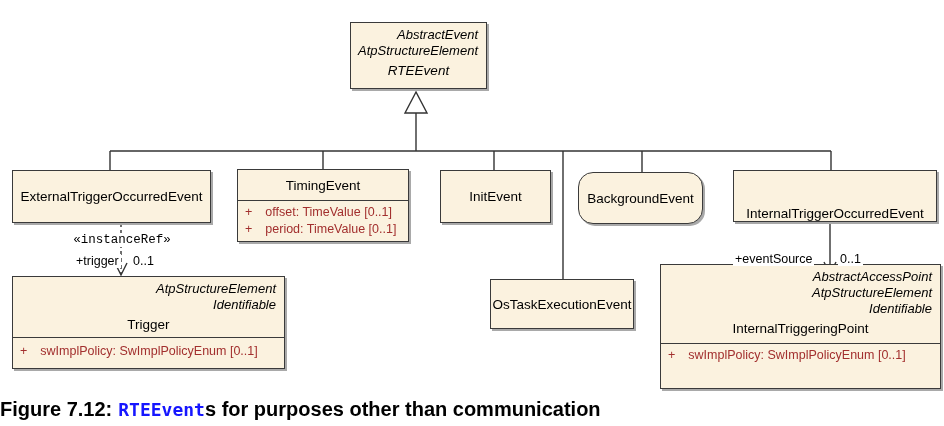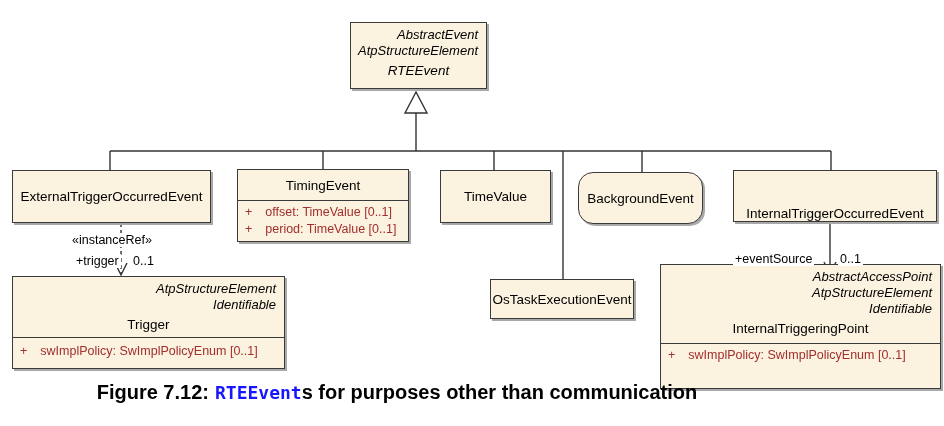--- a/index.html
+++ b/index.html
@@ -85,23 +85,23 @@
     position: absolute;
     font-size: 12.5px;
     line-height: 14px;
     color: #000;
     background: #ffffff;
     white-space: nowrap;
     padding: 0 2px;
   }
   .caption {
     position: absolute;
-    left: 0; top: 369px;
+    left: 0; top: 386px;
     width: 794px;
-    text-align: center;
+    text-align: left;
     font-weight: bold;
     font-size: 20px;
     color: #000;
   }
   .caption .prefix { margin-right: 6px; }
   .caption .code {
     font-family: "DejaVu Sans Mono", monospace;
     font-weight: bold;
     font-size: 18px;
     color: var(--caption-code-color, #1616ff);
@@ -155,32 +155,32 @@
         <span>offset: TimeValue [0..1]</span>
       </div>
       <div class="attr-row">
         <span>+</span>
         <span>period: TimeValue [0..1]</span>
       </div>
     </div>
   </div>
 
   <div class="uml-class single-name" style="left:440px; top:158px; width:111px; height:53px;">
-    <span>TimeValue</span>
+    <span>InitEvent</span>
   </div>
 
   <div class="uml-class single-name" style="left:578px; top:160px; width:125px; height:52px;border-radius:15px;">
     <span>BackgroundEvent</span>
   </div>
 
   <div class="uml-class single-name" style="left:733px; top:158px; width:204px; height:52px;align-items:flex-end;">
     <span>InternalTriggerOccurredEvent</span>
   </div>
 
-  <div class="uml-class single-name" style="left:490px; top:267px; width:144px; height:40px;">
+  <div class="uml-class single-name" style="left:490px; top:267px; width:144px; height:50px;">
     <span>OsTaskExecutionEvent</span>
   </div>
 
   <div class="uml-class" style="left:12px; top:264px; width:273px; height:93px;">
     <div class="name-compartment" style="height:60px;">
       <div class="supertype">AtpStructureElement</div>
       <div class="supertype">Identifiable</div>
       <div class="class-name">Trigger</div>
     </div>
     <div class="attrs" style="height:31px; padding-top:5px;">
@@ -199,21 +199,21 @@
       <div class="class-name">InternalTriggeringPoint</div>
     </div>
     <div class="attrs" style="height:27px; padding-top:3px;">
       <div class="attr-row">
         <span>+</span>
         <span>swImplPolicy: SwImplPolicyEnum [0..1]</span>
       </div>
     </div>
   </div>
 
-  <div class="edge-label" style="left:70px; top:221px; width:100px; text-align:left;">«instanceRef»</div>
+  <div class="edge-label" style="left:70px; top:221px; width:100px; text-align:center;font-family:Liberation Mono, monospace;">«instanceRef»</div>
   <div class="edge-label" style="left:74px; top:242px;">+trigger</div>
   <div class="edge-label" style="left:131px; top:242px;">0..1</div>
   <div class="edge-label" style="left:733px; top:240px;">+eventSource</div>
   <div class="edge-label" style="left:838px; top:240px;">0..1</div>
 
   <div class="caption">
     <span class="prefix">Figure 7.12:</span><span class="code">RTEEvent</span><span>s for purposes other than communication</span>
   </div>
 
 </div>

